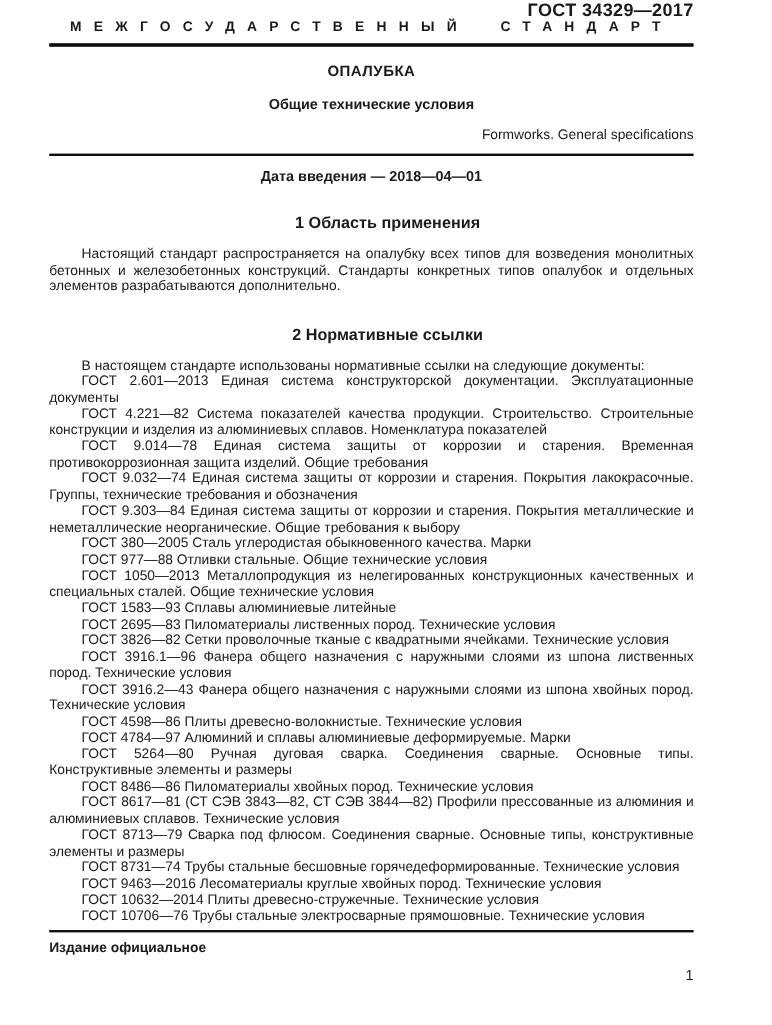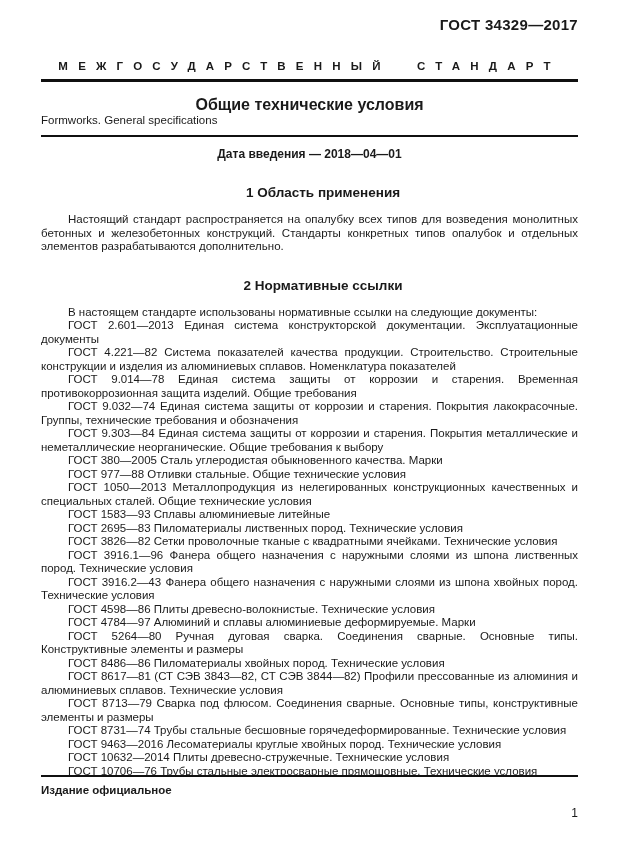--- a/index.html
+++ b/index.html
@@ -16,28 +16,26 @@
     color: #1a1a1a;
     overflow: hidden;
   }
   .content {
     position: absolute;
     left: 41px;
     top: 0;
     width: 537px;
   }
   .doc-number {
-    padding-top: 16px;
     text-align: right;
     font-weight: bold;
     font-size: 15px;
     letter-spacing: 0.3px;
   }
   .standard-type {
-    margin-top: 27px;
     font-weight: bold;
     font-size: 11.5px;
     letter-spacing: 10.2px;
     word-spacing: 13px;
     white-space: nowrap;
     text-align: center;
   }
   .rule {
     background: #101010;
     border: 0;
@@ -50,24 +48,25 @@
     margin-top: 13px;
     text-align: center;
     font-weight: bold;
     font-size: 12.5px;
     letter-spacing: 0.4px;
   }
   .doc-subtitle {
     margin-top: 14px;
     text-align: center;
     font-weight: bold;
-    font-size: 16px;
+    font-size: 12px;
   }
   .doc-title-en {
-    text-align: left;
+    margin-top: 13px;
+    text-align: right;
     font-size: 11.5px;
   }
   .rule-thin {
     margin-top: 9px;
     height: 2px;
   }
   .effective-date {
     margin-top: 10px;
     text-align: center;
     font-weight: bold;
@@ -115,20 +114,21 @@
 
 <div class="page">
   <div class="content">
 
     <div class="doc-number">ГОСТ 34329—2017</div>
 
     <div class="standard-type">МЕЖГОСУДАРСТВЕННЫЙ СТАНДАРТ</div>
 
     <div class="rule rule-thick"></div>
 
+    <div class="doc-title">ОПАЛУБКА</div>
 
     <div class="doc-subtitle">Общие технические условия</div>
 
     <div class="doc-title-en">Formworks. General specifications</div>
 
     <div class="rule rule-thin"></div>
 
     <div class="effective-date">Дата введения — 2018—04—01</div>
 
     <div id="sections">

